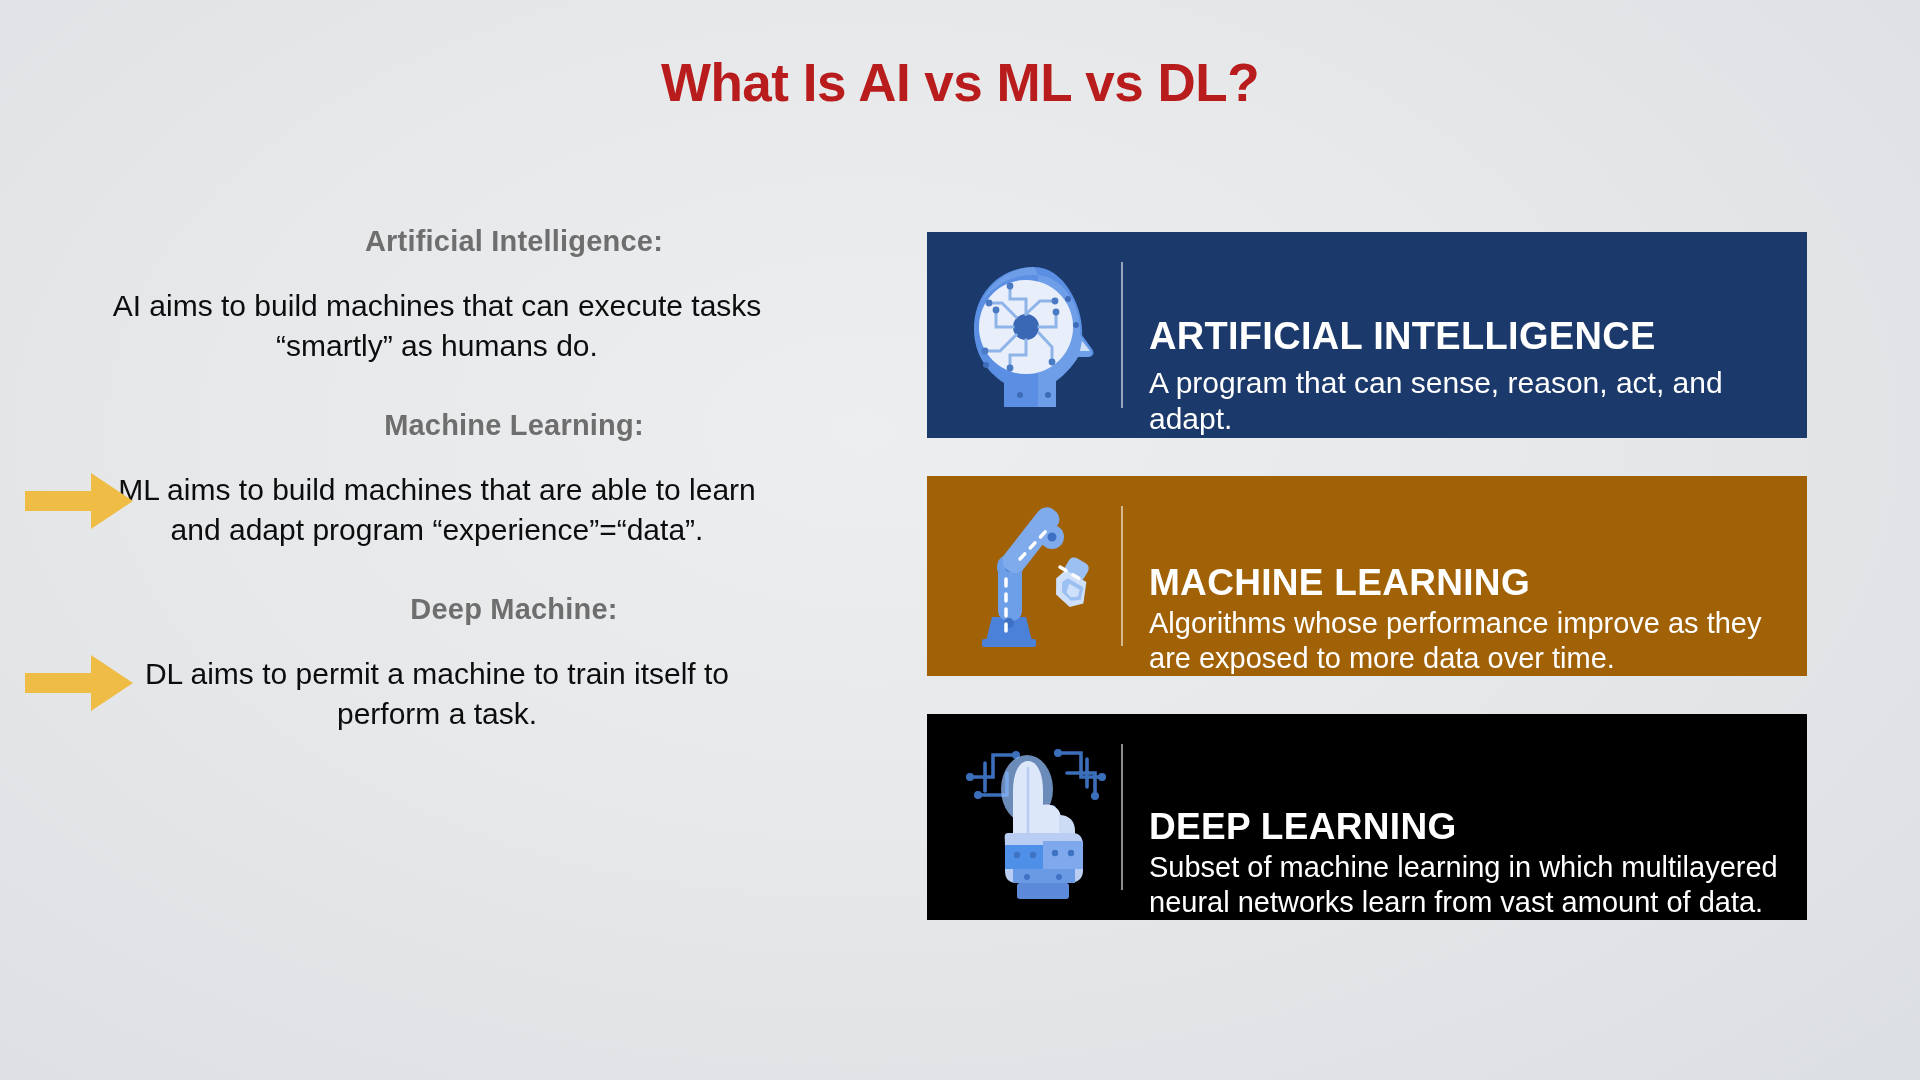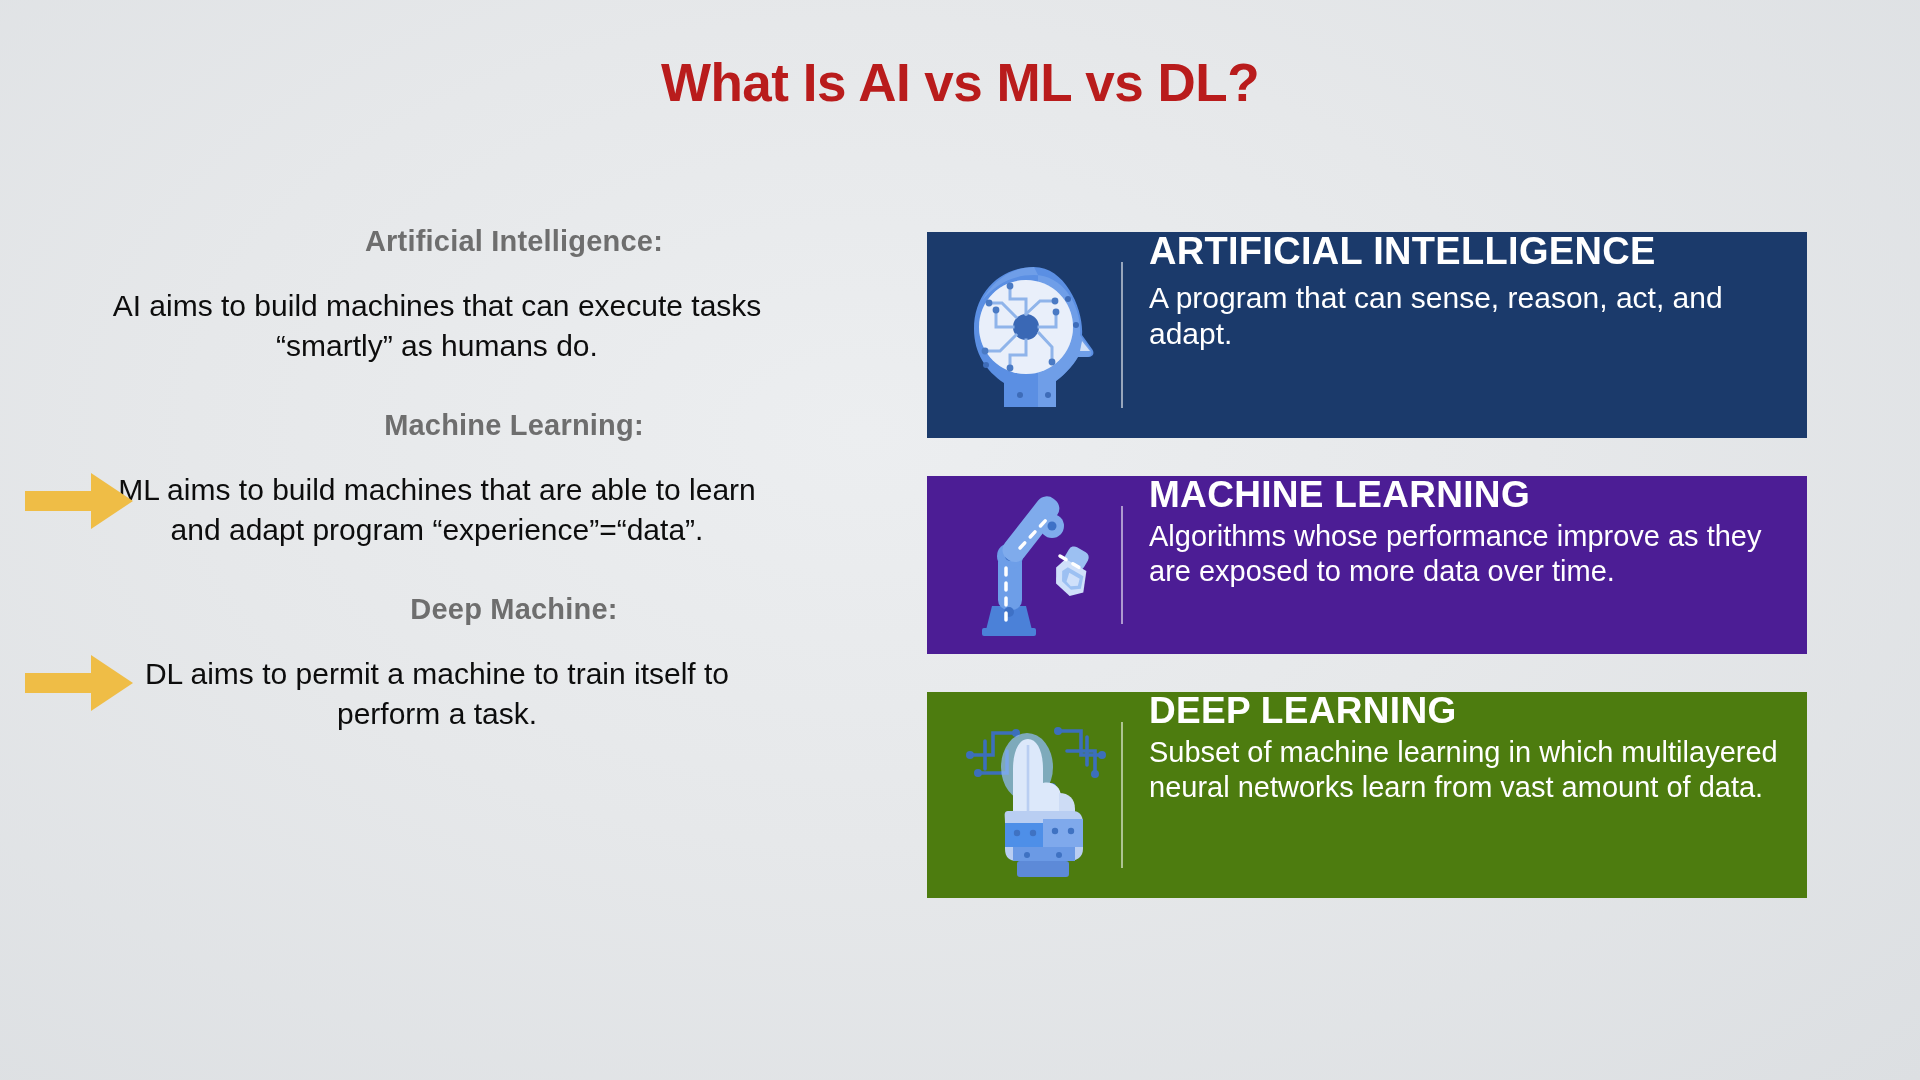--- a/index.html
+++ b/index.html
@@ -78,28 +78,28 @@
   
   .cards {
     position: absolute;
     left: 927px;
     top: 232px;
     width: 880px;
   }
   .card {
     position: relative;
     display: flex;
-    align-items: flex-start;
+    align-items: flex-end;
     box-sizing: border-box;
     width: 880px;
     padding: 0 26px 0 22px;
   }
   .card.ai { height: 206px; background: #1b3a6b; margin-bottom: 38px; }
-  .card.ml { height: 178px; background: #4c1d95; margin-bottom: 38px; }
-  .card.dl { height: 206px; background: #4d7c0f; }
+  .card.ml { height: 200px; background: #a16207; margin-bottom: 38px; }
+  .card.dl { height: 206px; background: #000000; }
 
   .card-icon {
     flex: 0 0 172px;
     height: 100%;
     display: flex;
     align-items: center;
     justify-content: center;
   }
   .card-divider {
     flex: 0 0 2px;

